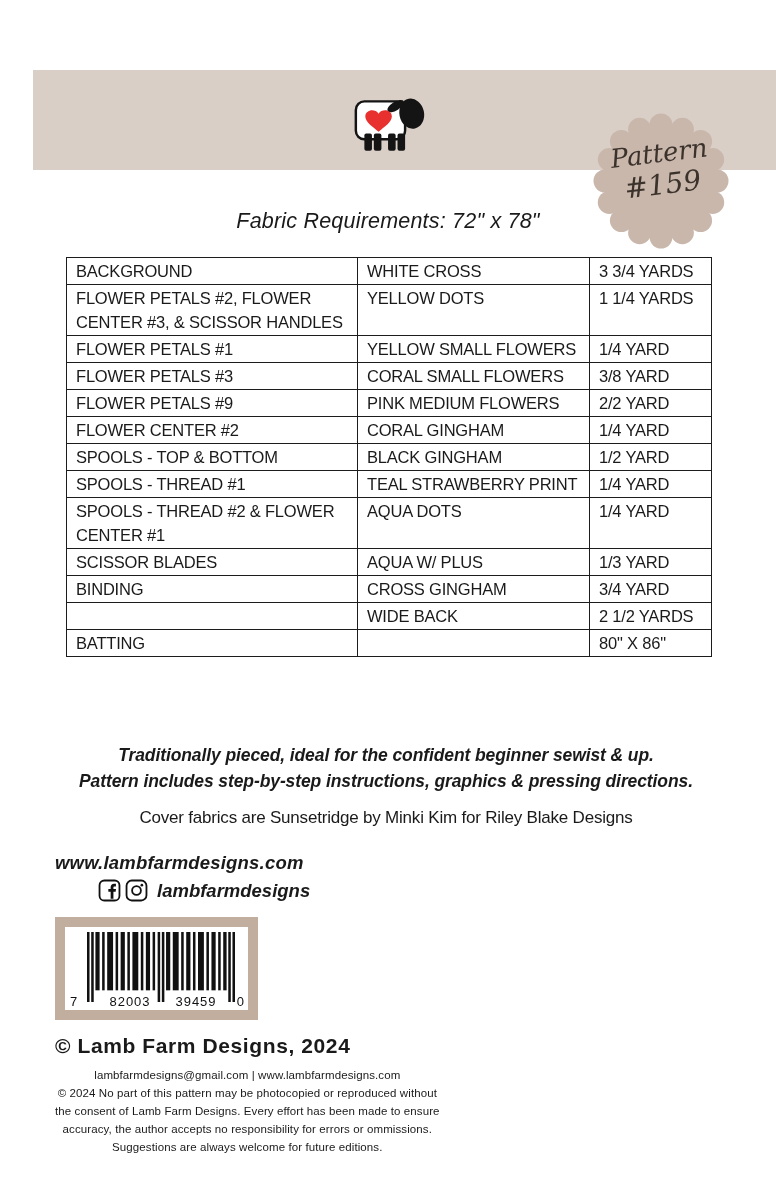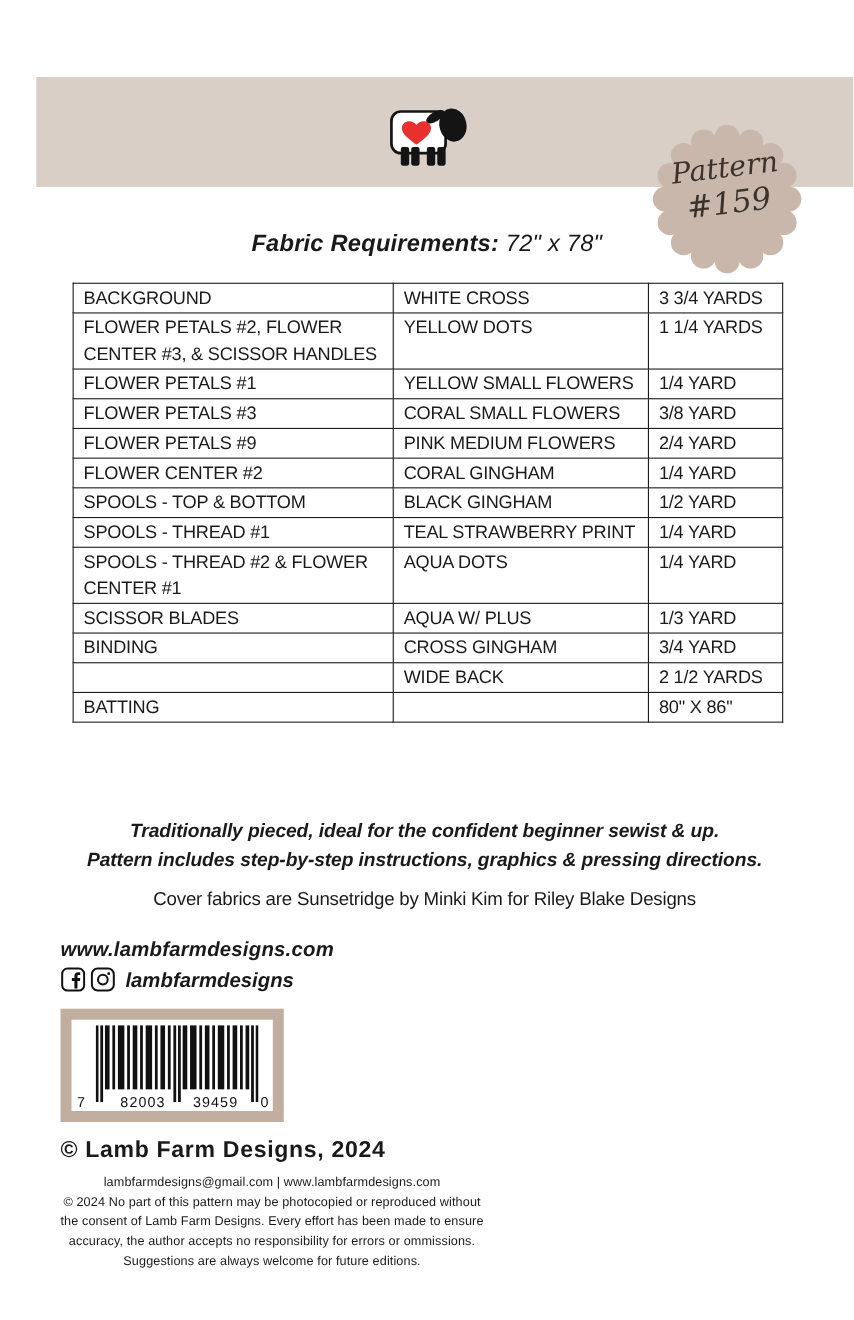--- a/index.html
+++ b/index.html
@@ -15,38 +15,38 @@
   .badge svg{position:absolute;left:0;top:0;}
   .badge .badge-text{
     position:absolute;left:0;top:26px;width:138px;text-align:center;
     transform:rotate(-7deg);
     font-family:"DejaVu Serif",serif;font-style:italic;color:var(--badge_text,#3a322b);
   }
   .badge .w1{font-size:26px;line-height:30px;}
   .badge .w2{font-size:28px;line-height:34px;}
   
   .title{position:absolute;left:0;top:209px;width:776px;text-align:center;font-style:italic;font-size:21.5px;letter-spacing:.2px;}
-  .title .t-bold{font-weight:700;margin-top:32px;}
+  .title .t-bold{font-weight:400;margin-top:32px;}
   .title .t-size{font-weight:400;}
   
   .fr-table{position:absolute;left:66px;top:257px;}
   table{border-collapse:collapse;table-layout:fixed;width:645px;}
   td{
     border:1.7px solid #1c1c1c;font-size:16.5px;line-height:24px;height:24px;
     padding:1px 9px;vertical-align:top;letter-spacing:-.2px;overflow:hidden;
   }
   col.c1{width:291px;} col.c2{width:232px;} col.c3{width:122px;}
   
   .notes{position:absolute;left:0;top:742px;width:772px;text-align:center;}
   .notes .it{font-style:italic;font-weight:600;font-size:17.5px;line-height:26px;letter-spacing:-.1px;}
   .notes .cover{margin-top:14px;font-size:17px;font-weight:400;letter-spacing:-.2px;}
   
   .contact{position:absolute;left:55px;top:852px;}
   .website{font-weight:700;font-style:italic;font-size:18.5px;letter-spacing:.2px;}
-  .social{display:flex;align-items:center;gap:4px;margin-top:5px;}
+  .social{display:flex;align-items:center;gap:4px;margin-top:5px;margin-left:43px;}
   .social .handle{font-weight:700;font-style:italic;font-size:18.5px;margin-left:5px;}
   .icon{width:23px;height:23px;display:inline-block;}
   
   .barcode{position:absolute;left:55px;top:917px;width:203px;height:103px;background:var(--barcode_frame,#c2ae9f);padding:0;}
   .barcode-inner{position:absolute;left:10px;top:10px;right:10px;bottom:10px;background:#fff;}
   .bars{position:absolute;left:22px;top:5px;width:148px;height:70px;}
   .bc-digit{position:absolute;bottom:1px;font-size:13px;letter-spacing:1px;color:#111;}
   .bc-left{left:5px;}
   .bc-right{right:3px;}
   .bc-g1{left:34px;width:62px;text-align:center;}
@@ -136,21 +136,21 @@
 
           <tr>
             <td>FLOWER PETALS #3</td>
             <td>CORAL SMALL FLOWERS</td>
             <td>3/8 YARD</td>
           </tr>
 
           <tr>
             <td>FLOWER PETALS #9</td>
             <td>PINK MEDIUM FLOWERS</td>
-            <td>2/4 YARD</td>
+            <td>2/2 YARD</td>
           </tr>
 
           <tr>
             <td>FLOWER CENTER #2</td>
             <td>CORAL GINGHAM</td>
             <td>1/4 YARD</td>
           </tr>
 
 
           <tr>

